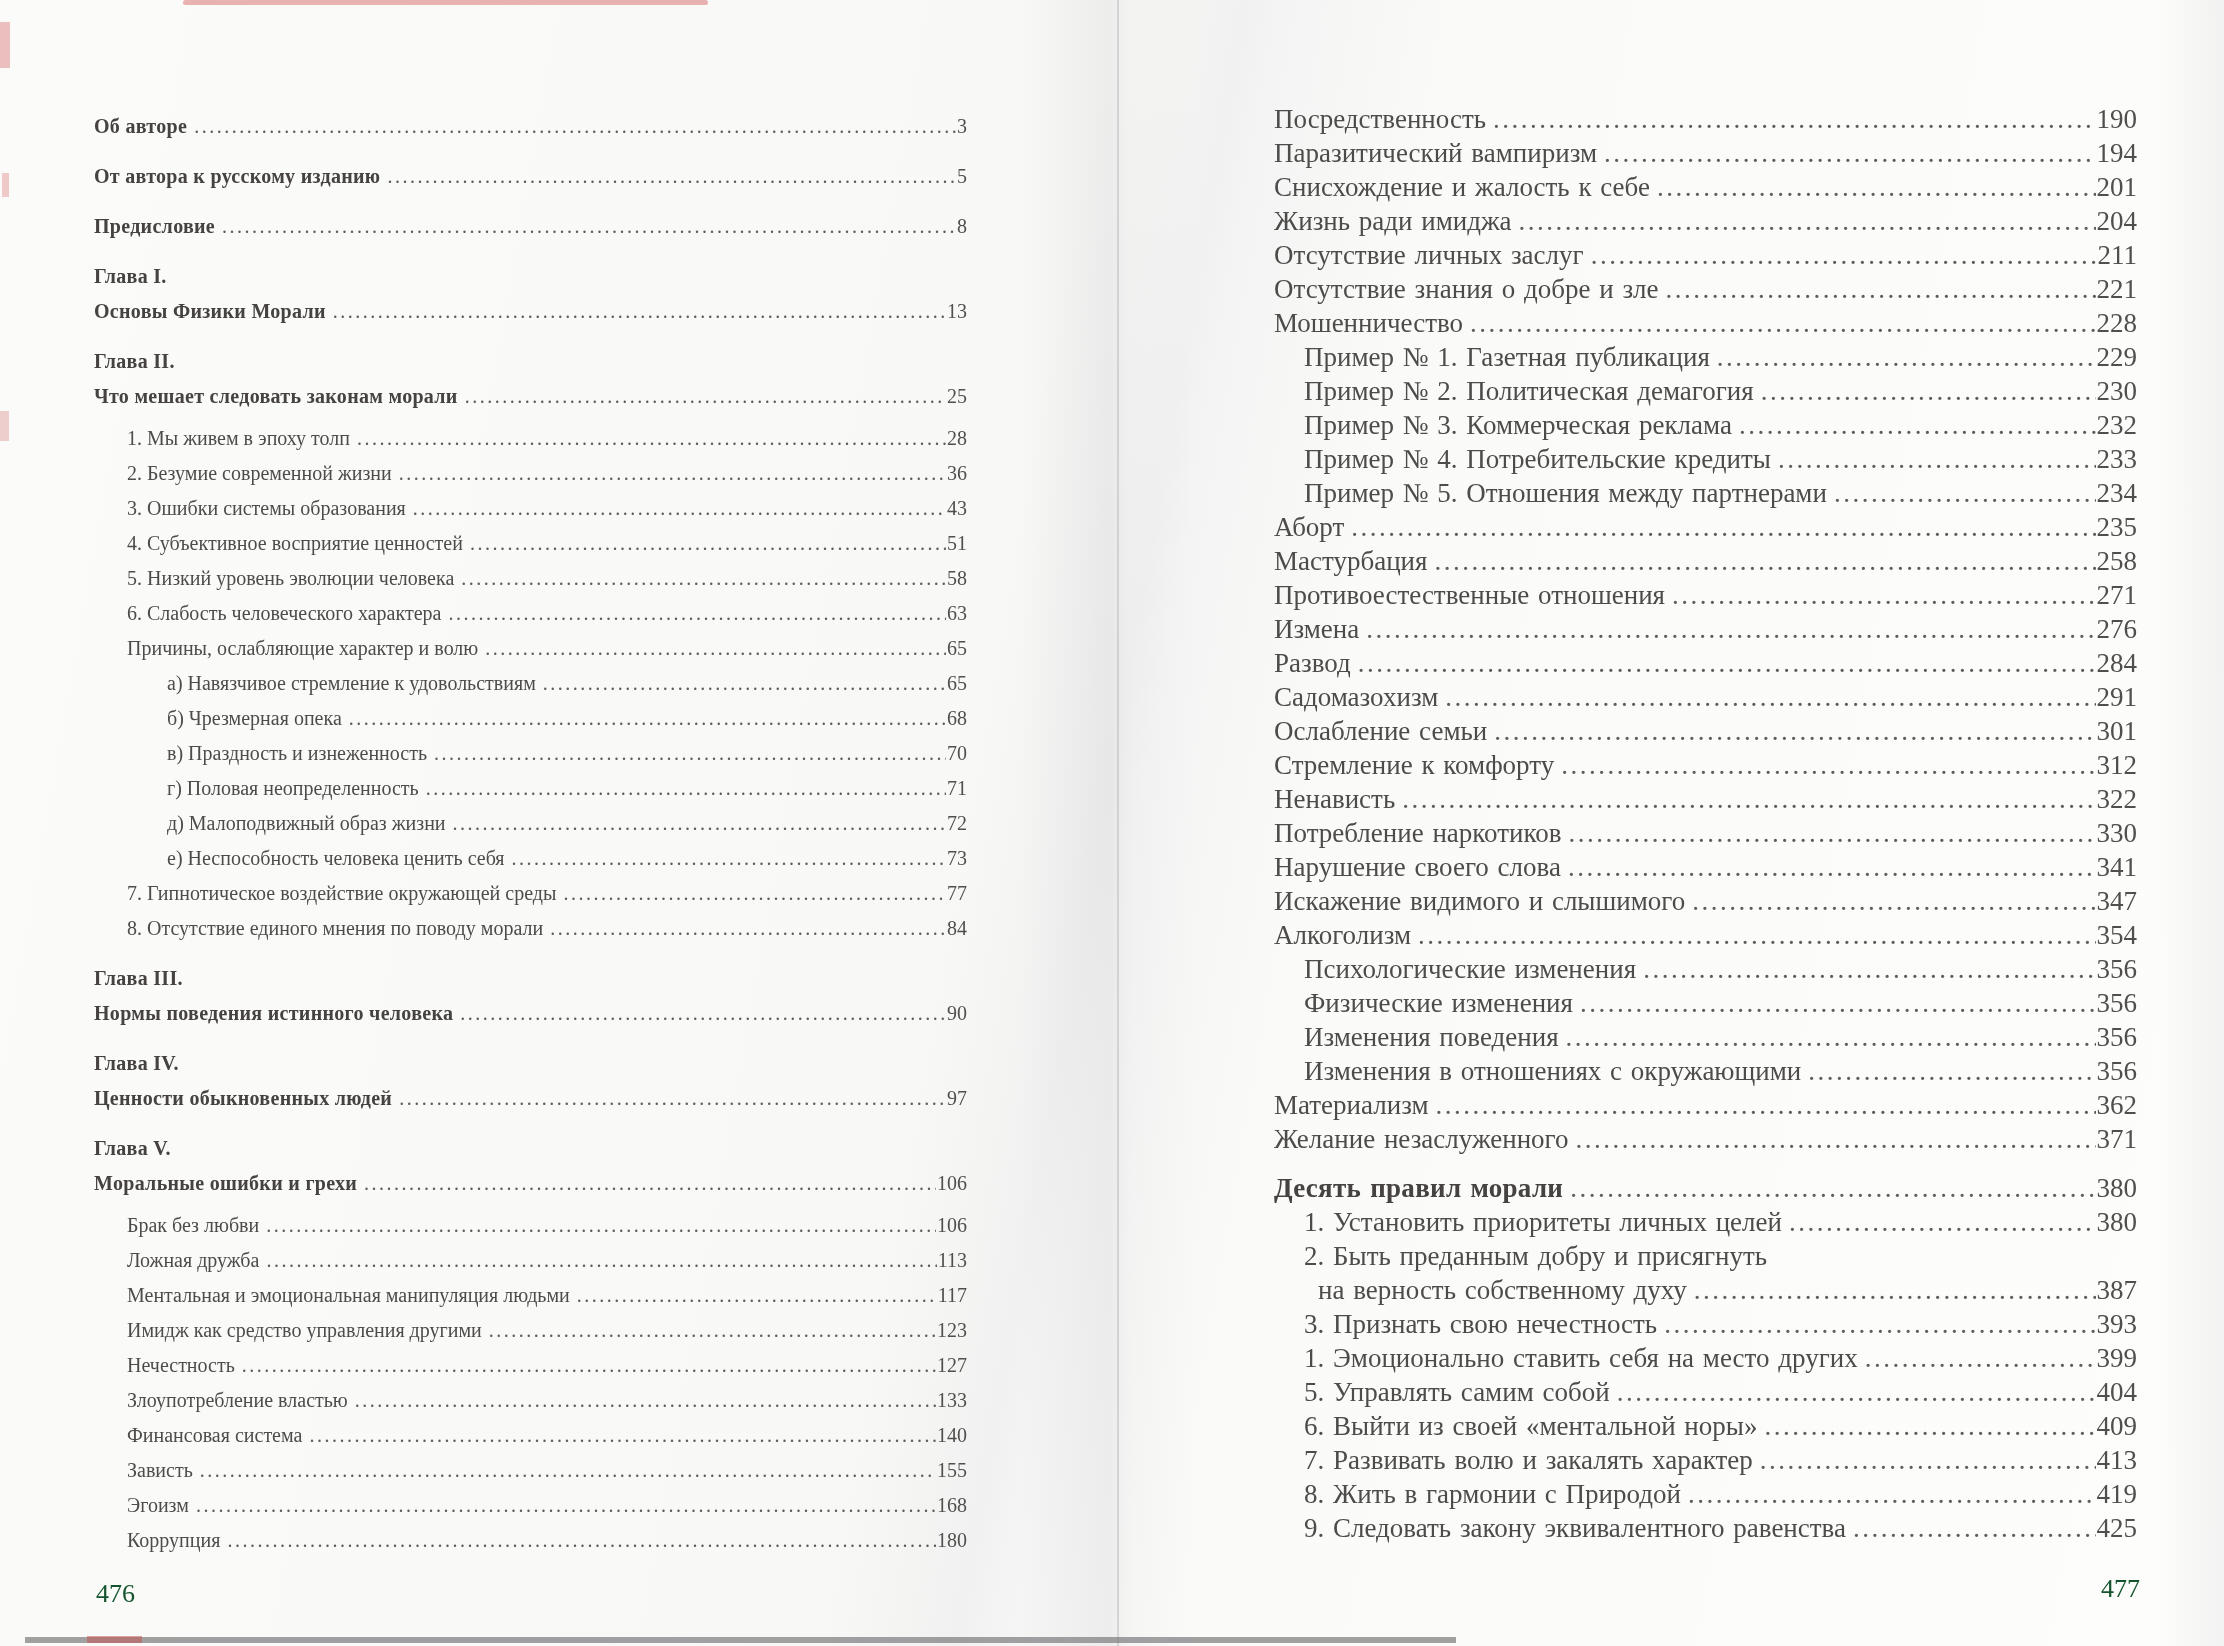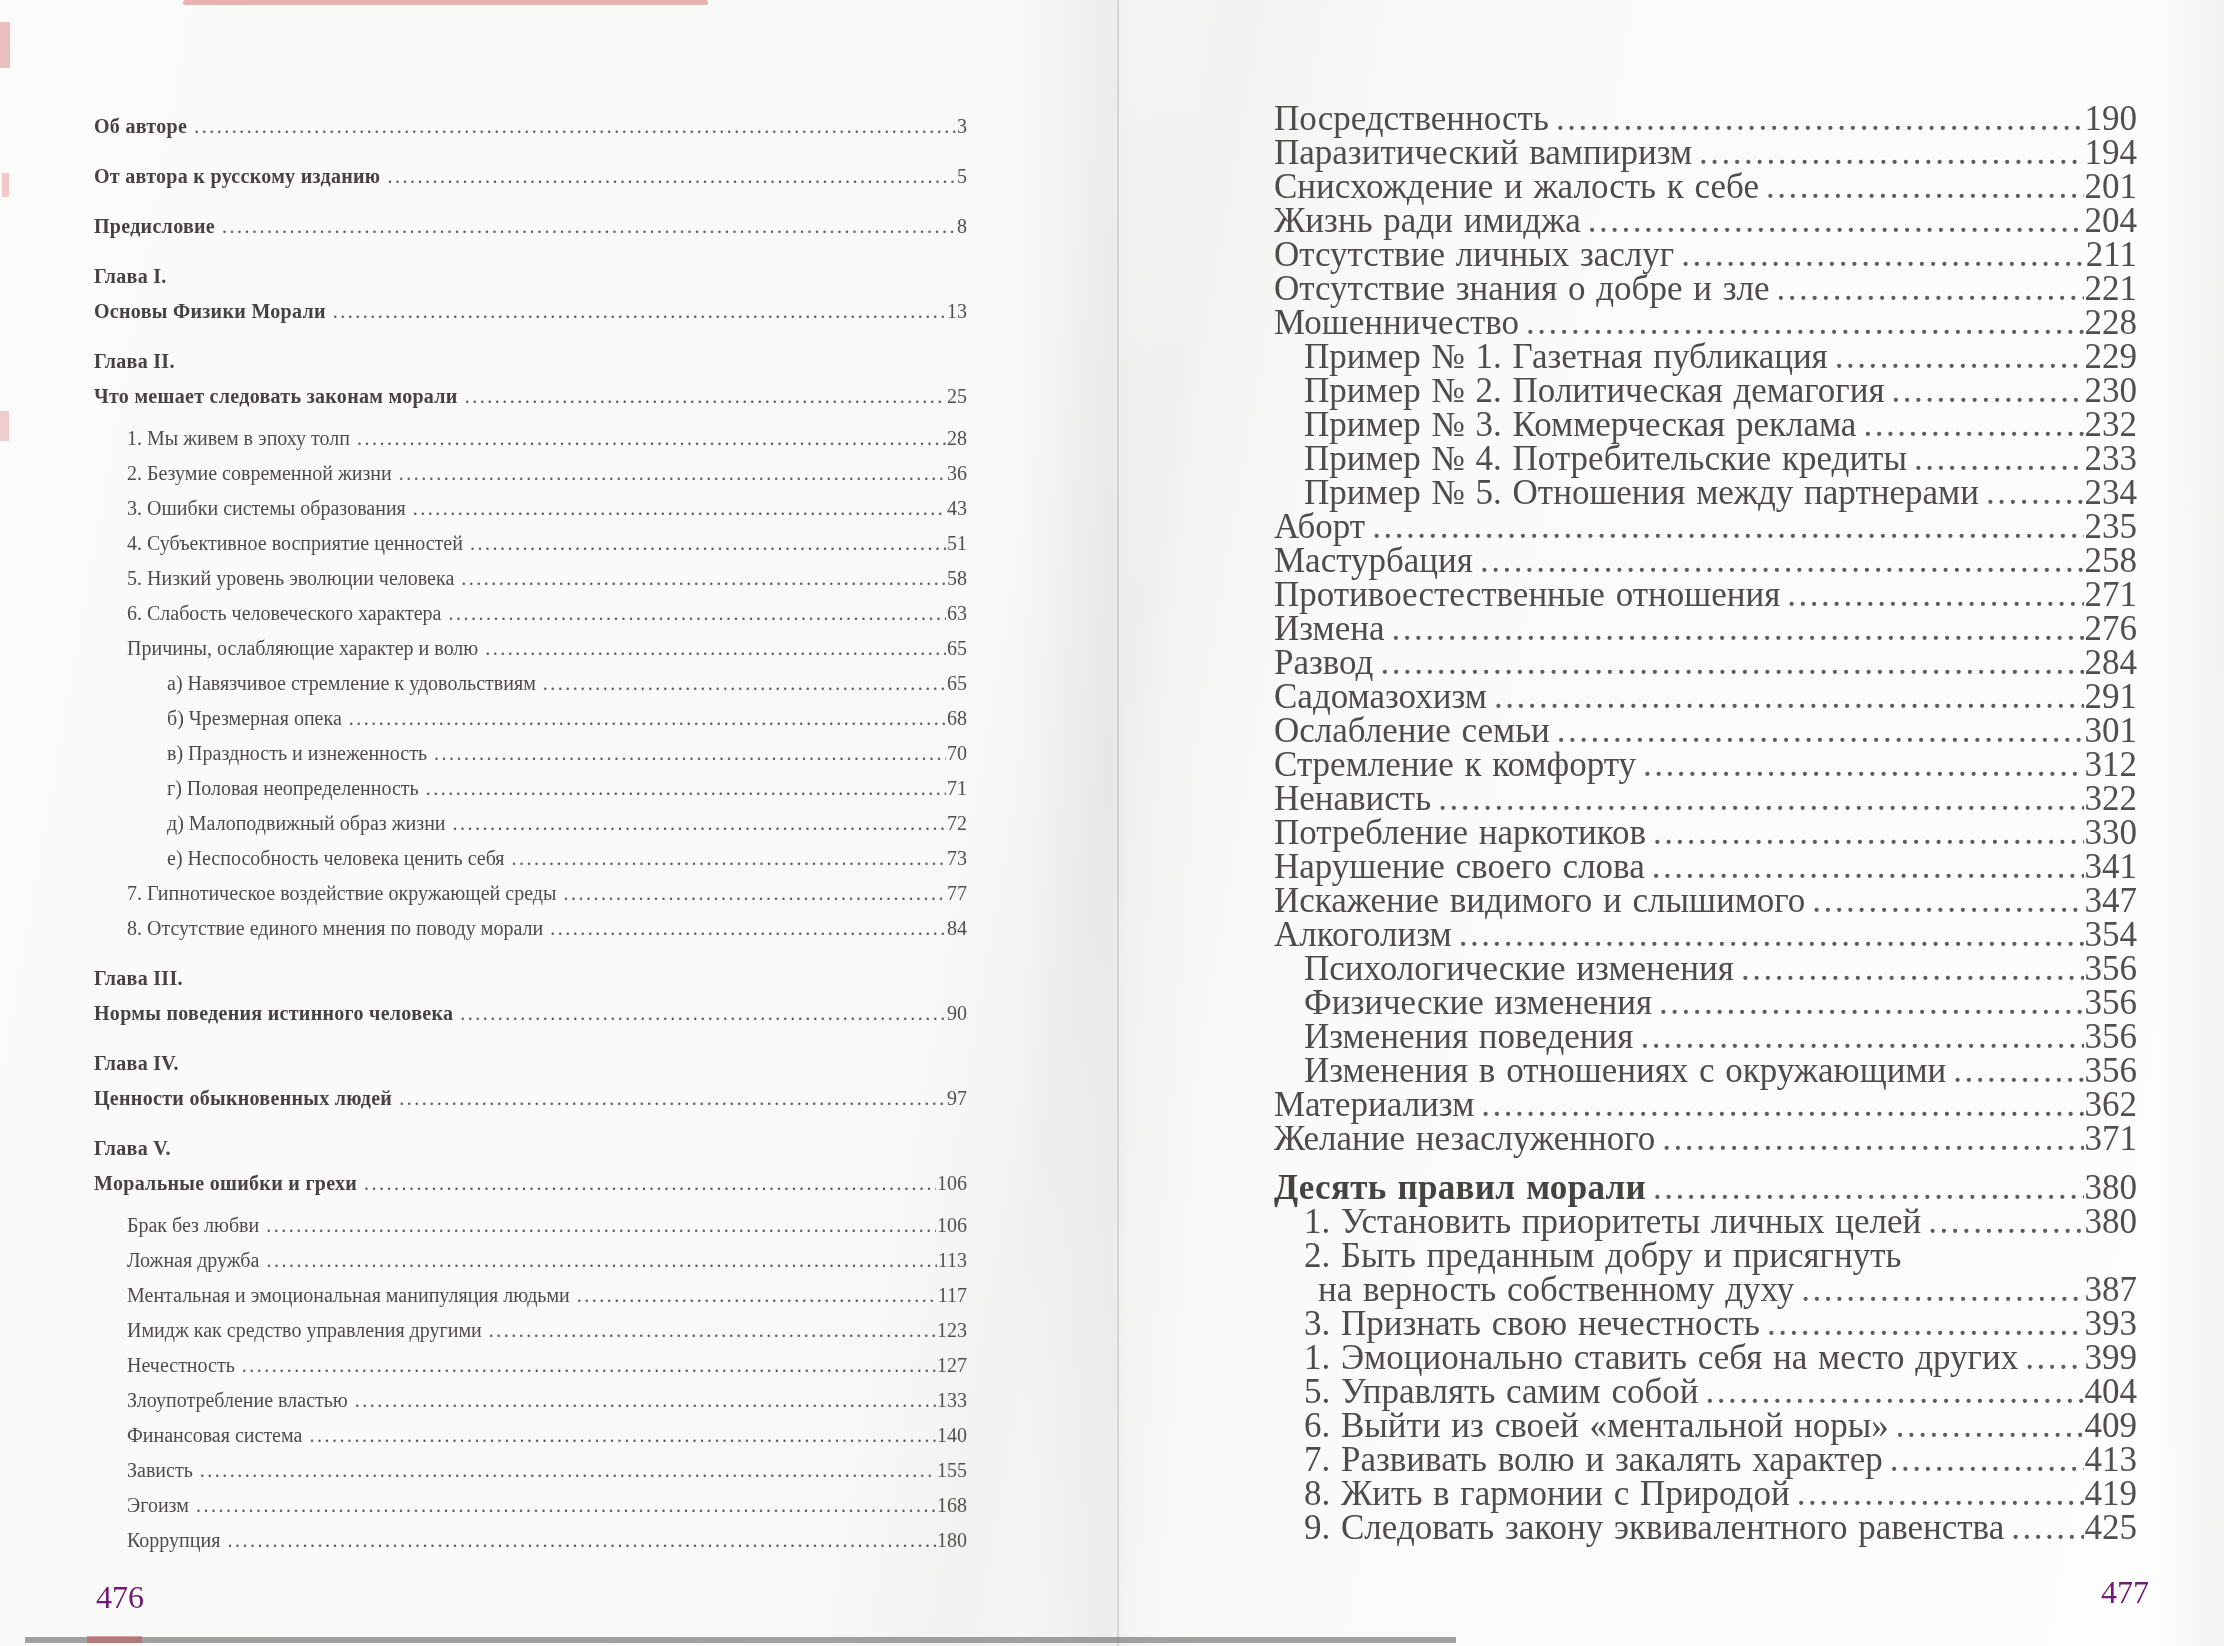--- a/index.html
+++ b/index.html
@@ -7,36 +7,36 @@
     width:2225px;height:1646px;position:relative;overflow:hidden;
     background:linear-gradient(100deg,#fbfbf9 0%,#f8f8f6 44%,#f1f1f1 49.6%,#f4f4f4 51%,#fafaf8 58%,#fdfdfb 100%);
     font-family:"Liberation Serif","DejaVu Serif",serif;
     color:#4e4c4b;
   }
   .gutter{position:absolute;left:1020px;top:0;width:178px;height:1646px;pointer-events:none;
     background:linear-gradient(to right,rgba(140,140,150,0) 0%,rgba(140,140,150,0.10) 50%,rgba(140,140,150,0.03) 62%,rgba(140,140,150,0) 100%);}
   .gutter-line{position:absolute;left:1117px;top:0;width:2px;height:1646px;background:rgba(150,150,160,0.30);}
   .toc{position:absolute;}
   .toc-left{left:94px;top:109px;width:873px;font-size:20px;line-height:35px;}
-  .toc-right{left:1274px;top:102px;width:863px;font-size:35px;line-height:34px;word-spacing:2px;}
+  .toc-right{left:1274px;top:102px;width:863px;font-size:27px;line-height:34px;word-spacing:2px;}
   .toc-row{display:flex;align-items:baseline;}
   .toc-title{flex:none;white-space:nowrap;}
   .bold .toc-title{font-weight:bold;color:#454240;letter-spacing:0.3px;}
   .dots{flex:1 1 auto;overflow:hidden;white-space:nowrap;margin:0 1px 0 7px;color:#5f5d5c;}
   .dots::before{content:"......................................................................................................................................................................";letter-spacing:2.5px;}
   .pg{flex:none;white-space:nowrap;color:#514f4e;}
   
   .toc-left .indent-1{padding-left:33px;}
   .toc-left .indent-2{padding-left:73px;}
   .toc-right .indent-1{padding-left:30px;}
   .toc-right .indent-2{padding-left:44px;}
   
   .gap-lg{margin-top:15px;}
   .gap-sm{margin-top:7px;}
-  .folio{position:absolute;font-size:32px;color:#701a75;}
+  .folio{position:absolute;font-size:26px;color:#14532d;}
   .folio-left{left:96px;top:1579px;}
   .folio-right{left:2093px;top:1574px;margin-left:8px;}
   
   .artifact{position:absolute;pointer-events:none;}
   .art-top-red{left:183px;top:0;width:525px;height:5px;background:rgba(214,105,105,0.5);border-radius:3px;}
   .art-left-red1{left:0;top:22px;width:10px;height:46px;background:rgba(210,95,95,0.38);}
   .art-left-red2{left:2px;top:173px;width:7px;height:24px;background:rgba(210,95,95,0.32);}
   .art-left-red3{left:0;top:411px;width:9px;height:30px;background:rgba(205,90,90,0.28);}
   .art-bottom-gray{left:25px;top:1637px;width:1431px;height:6px;background:rgba(122,122,126,0.7);}
   .art-bottom-red{left:87px;top:1636px;width:55px;height:7px;background:rgba(195,85,85,0.55);}

